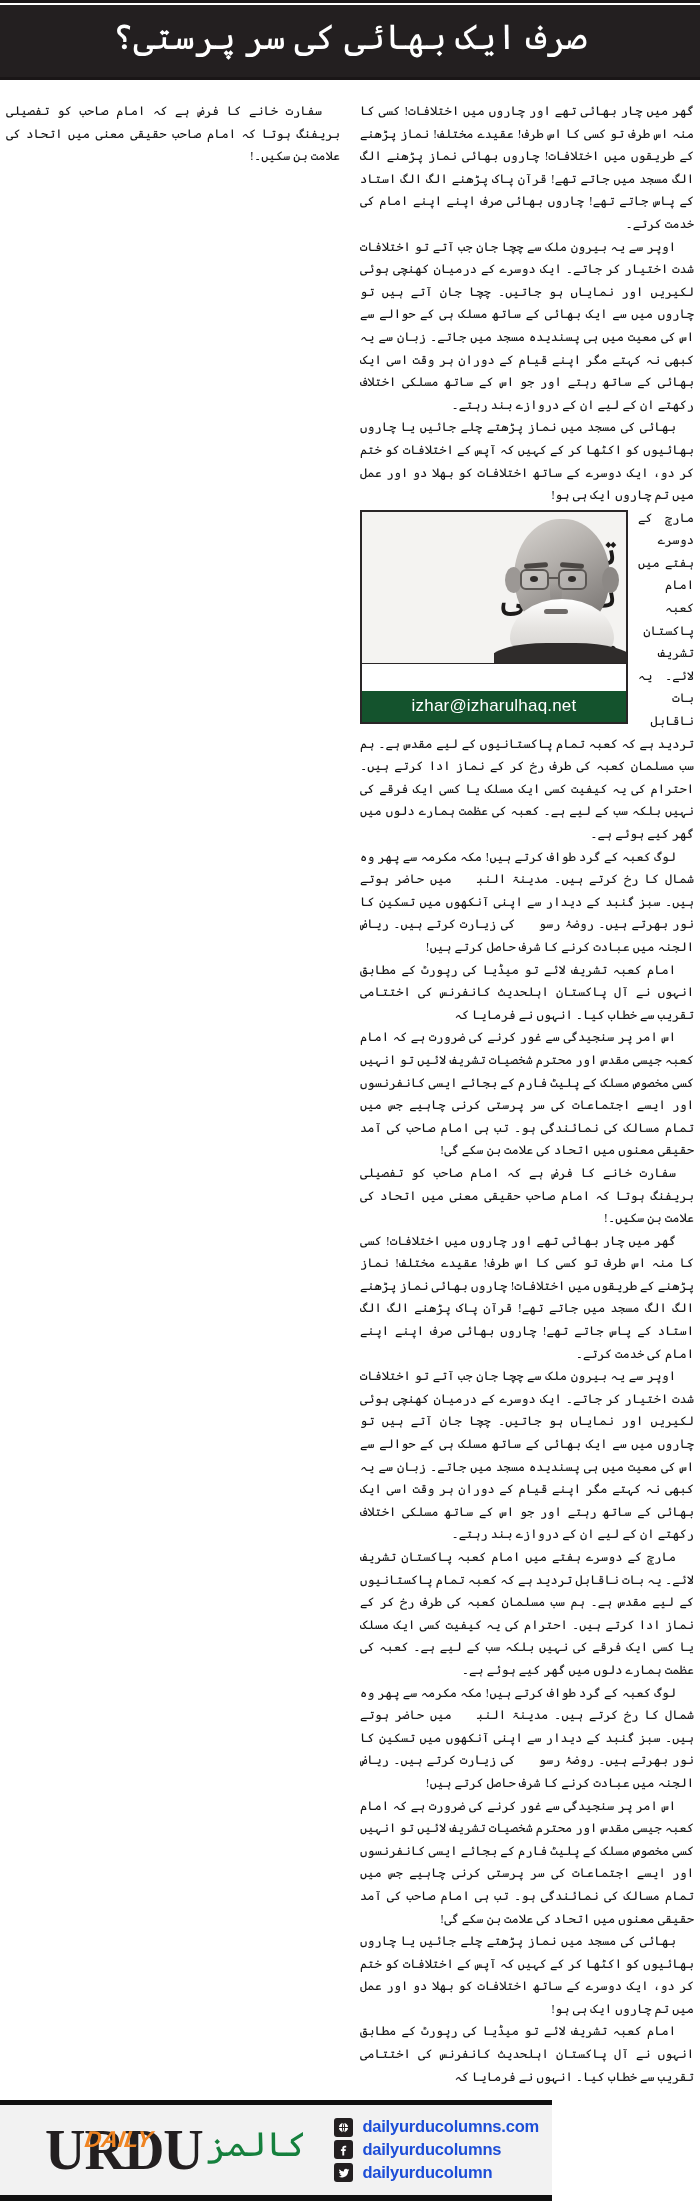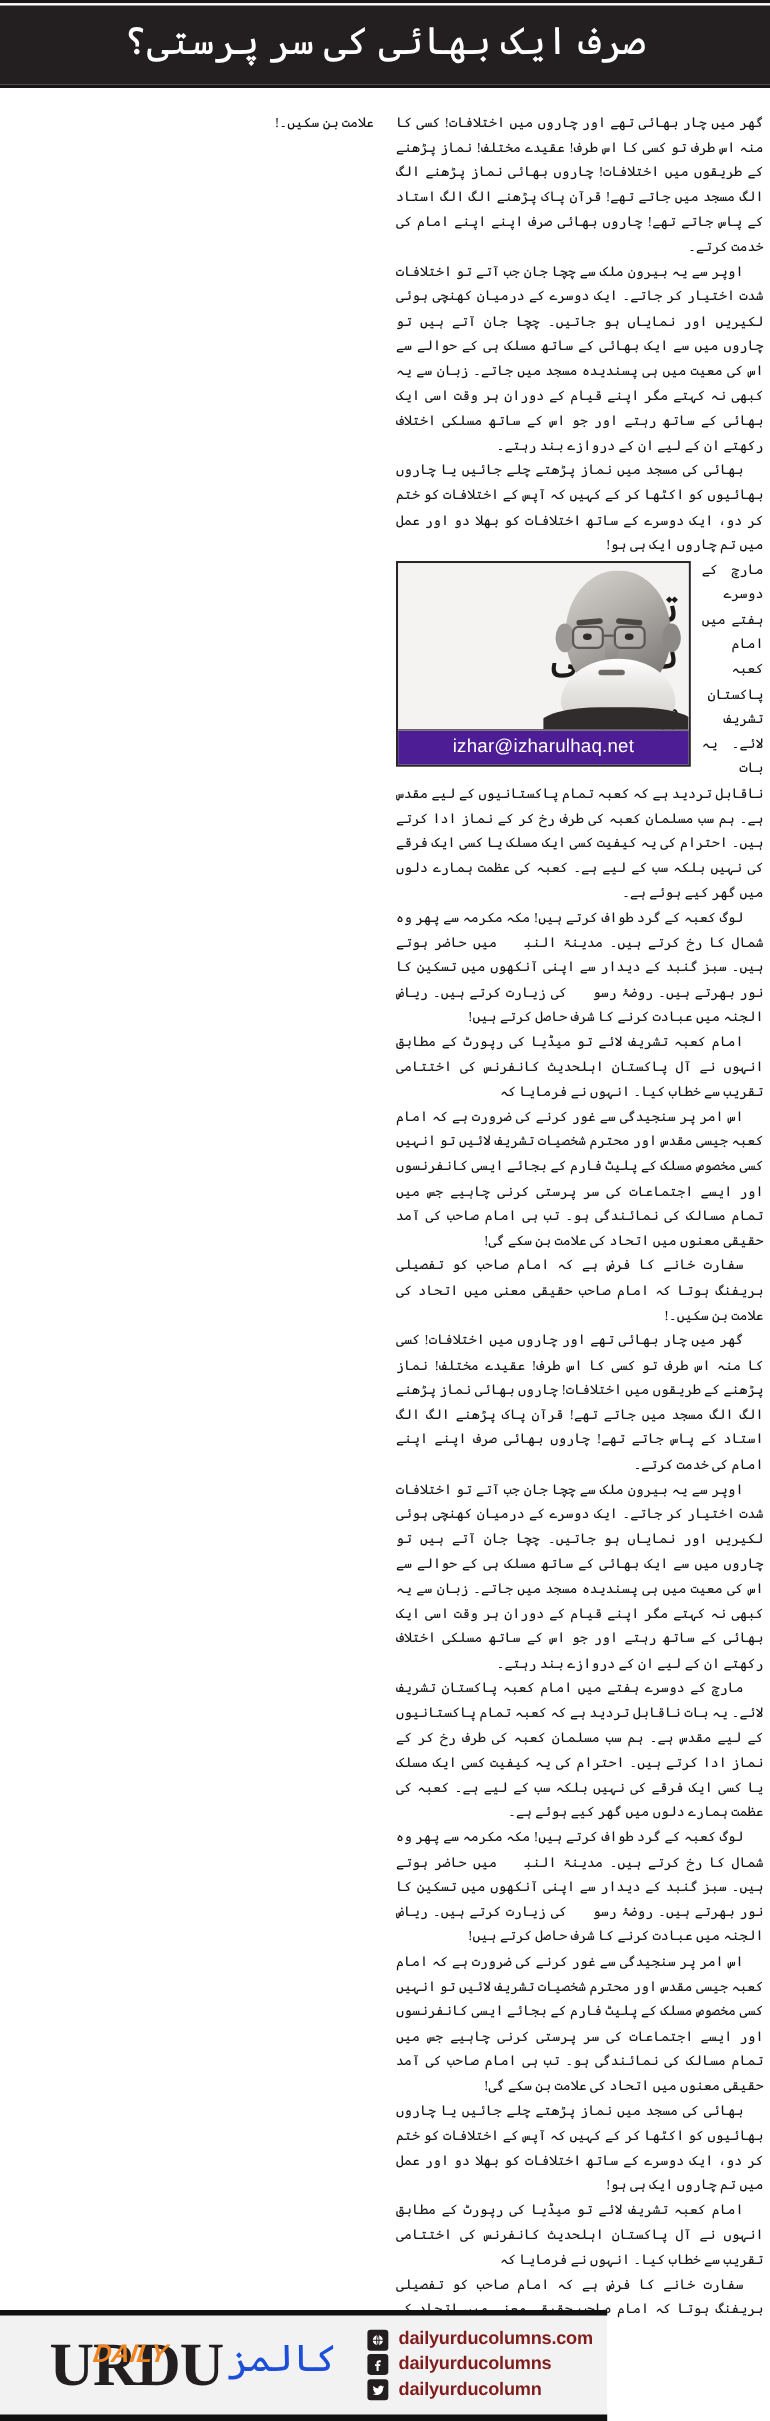--- a/index.html
+++ b/index.html
@@ -241,28 +241,29 @@
     padding-top: 14px;
   }
   .author-name {
     font-family: "Liberation Serif", "DejaVu Serif", serif;
     font-size: 20px;
     line-height: 1.2;
     color: #1c1a19;
     margin-top: 18px;
   }
   .author-email {
-    background: #4c1d95;
+    background: #14532d;
     color: #ffffff;
     font-family: "Liberation Sans", sans-serif;
     font-size: 17px;
     letter-spacing: 0.2px;
     text-align: center;
     padding: 5px 0 6px;
     direction: ltr;
+    margin-top: 27px;
   }
 
   
   .footer {
     position: absolute;
     left: 0;
     bottom: 0;
     width: 552px;
     height: 101px;
     background: #f2f2f2;
@@ -302,21 +303,21 @@
     font-weight: 700;
     font-style: italic;
     color: #ef8422;
     letter-spacing: 0px;
     line-height: 1;
     transform: skewX(-8deg);
   }
   .brand-kalumz {
     font-family: "Liberation Serif", "DejaVu Serif", serif;
     font-size: 34px;
-    color: #1d4ed8;
+    color: #15803d;
     margin-left: 4px;
     direction: rtl;
     line-height: 1;
     padding-bottom: 10px;
   }
   .socials {
     display: flex;
     flex-direction: column;
     gap: 3px;
   }
@@ -333,21 +334,21 @@
     display: flex;
     align-items: center;
     justify-content: center;
     flex: 0 0 auto;
   }
   .s-icon svg { display: block; }
   .s-text {
     font-family: "Liberation Sans", sans-serif;
     font-size: 16.5px;
     font-weight: 700;
-    color: #7f1d1d;
+    color: #1d4ed8;
     letter-spacing: -0.2px;
     line-height: 1.2;
   }
 </style>
 </head>
 <body>
 
 <div class="page">
 
   <div class="title-wrap">

